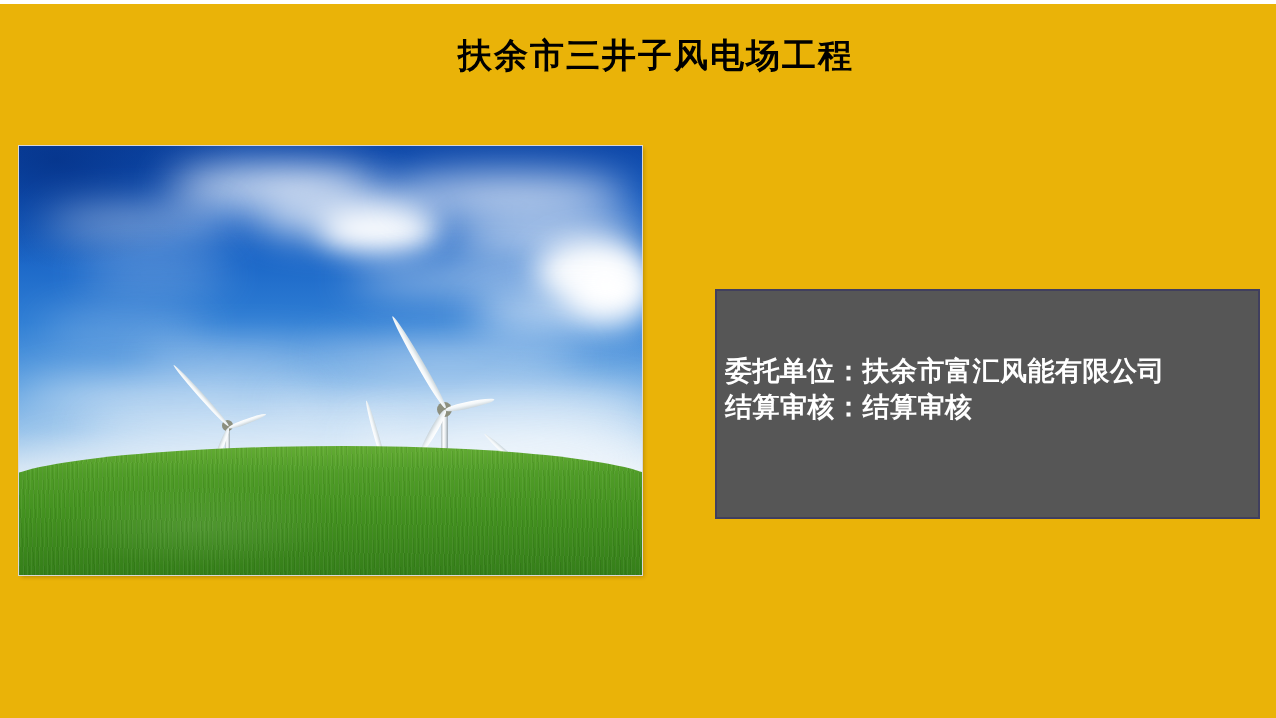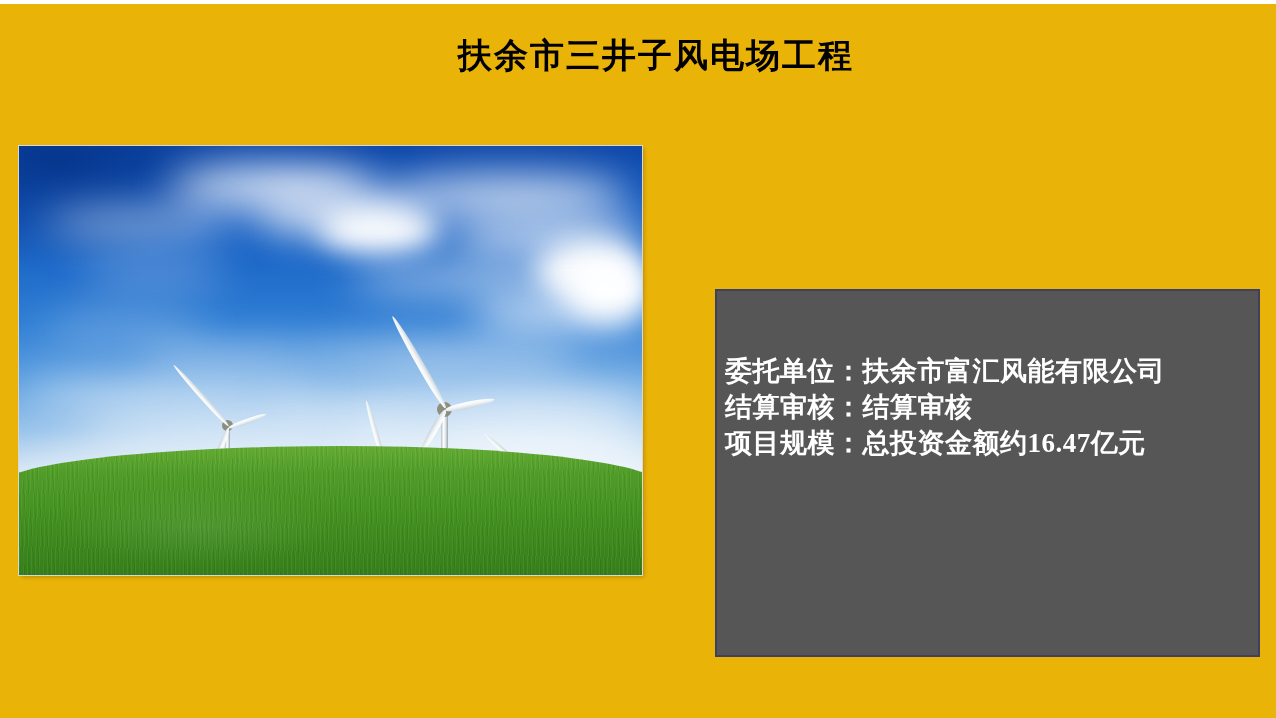--- a/index.html
+++ b/index.html
@@ -147,21 +147,21 @@
     border-radius: 50% 50% 46% 46% / 60% 60% 40% 40%;
     transform-origin: 50% 100%;
   }
 
   
   #info-panel {
     position: absolute;
     left: 715px;
     top: 285px;
     width: 545px;
-    height: 368px;
+    height: 230px;
     box-sizing: border-box;
     background: #565656;
     border: 2px solid #403f5e;
   }
   #info-list {
     position: absolute;
     left: 8px;
     top: 62px;
     right: 4px;
   }
@@ -292,17 +292,16 @@
 
       <div class="grass"></div>
       <div class="grass-tex"></div>
     </div>
   </div>
 
   <div id="info-panel">
     <div id="info-list">
       <div class="info-line">委托单位：扶余市富汇风能有限公司</div>
       <div class="info-line">结算审核：结算审核</div>
-      <div class="info-line">项目规模：总投资金额约16.47亿元</div>
     </div>
   </div>
 
 </div>
 
 </body></html>

